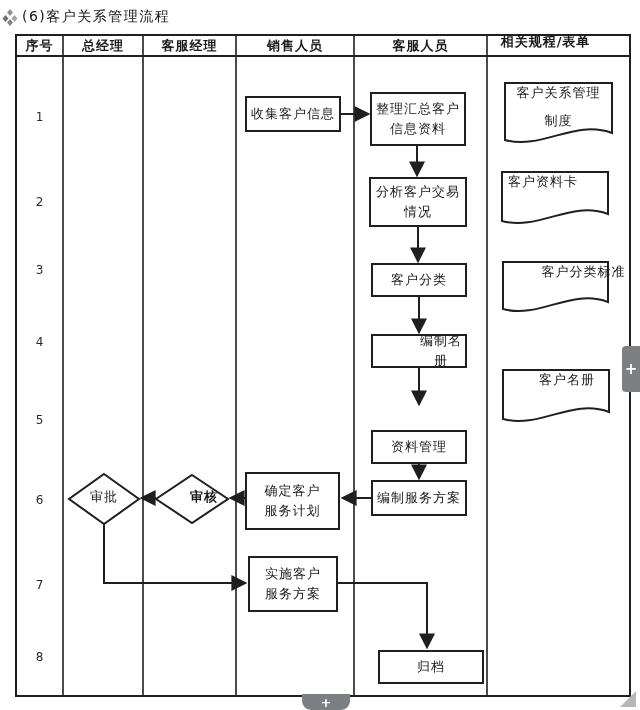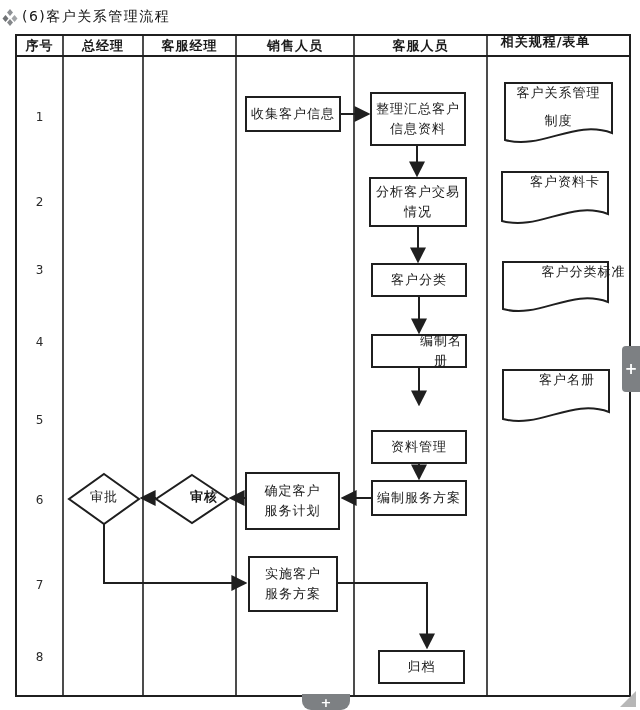--- a/index.html
+++ b/index.html
@@ -118,30 +118,30 @@
         <span>编制服务方案</span>
       </div>
       <div class="node-process" style="left: 245px; top: 472px; width: 95px; height: 58px;">
         <span>确定客户</span>
         <span>服务计划</span>
       </div>
       <div class="node-process" style="left: 248px; top: 556px; width: 90px; height: 56px;">
         <span>实施客户</span>
         <span>服务方案</span>
       </div>
-      <div class="node-process" style="left: 378px; top: 650px; width: 87px; height: 34px;">
+      <div class="node-process" style="left: 378px; top: 650px; width: 106px; height: 34px;">
         <span>归档</span>
       </div>
       <div class="node-label" style="left: 69px; top: 487px; width: 70px; height: 24px;">审批</div>
       <div class="node-label" style="left: 168px; top: 487px; width: 72px; height: 24px; font-weight: bold;">审核</div>
       <div class="node-label" style="left: 505px; top: 83px; width: 107px; height: 48px;">
         <span>客户关系管理</span>
         <span>制度</span>
       </div>
-      <div class="node-label" style="left: 512px; top: 172px; width: 106px; height: 40px;">
+      <div class="node-label" style="left: 490px; top: 172px; width: 106px; height: 40px;">
         <span>客户资料卡</span>
       </div>
       <div class="node-label" style="left: 503px; top: 262px; width: 105px; height: 38px; padding-left: 28px;">
         <span>客户分类标准</span>
       </div>
       <div class="node-label" style="left: 503px; top: 370px; width: 128px; height: 40px;">
         <span>客户名册</span>
       </div>
     </div>
 

